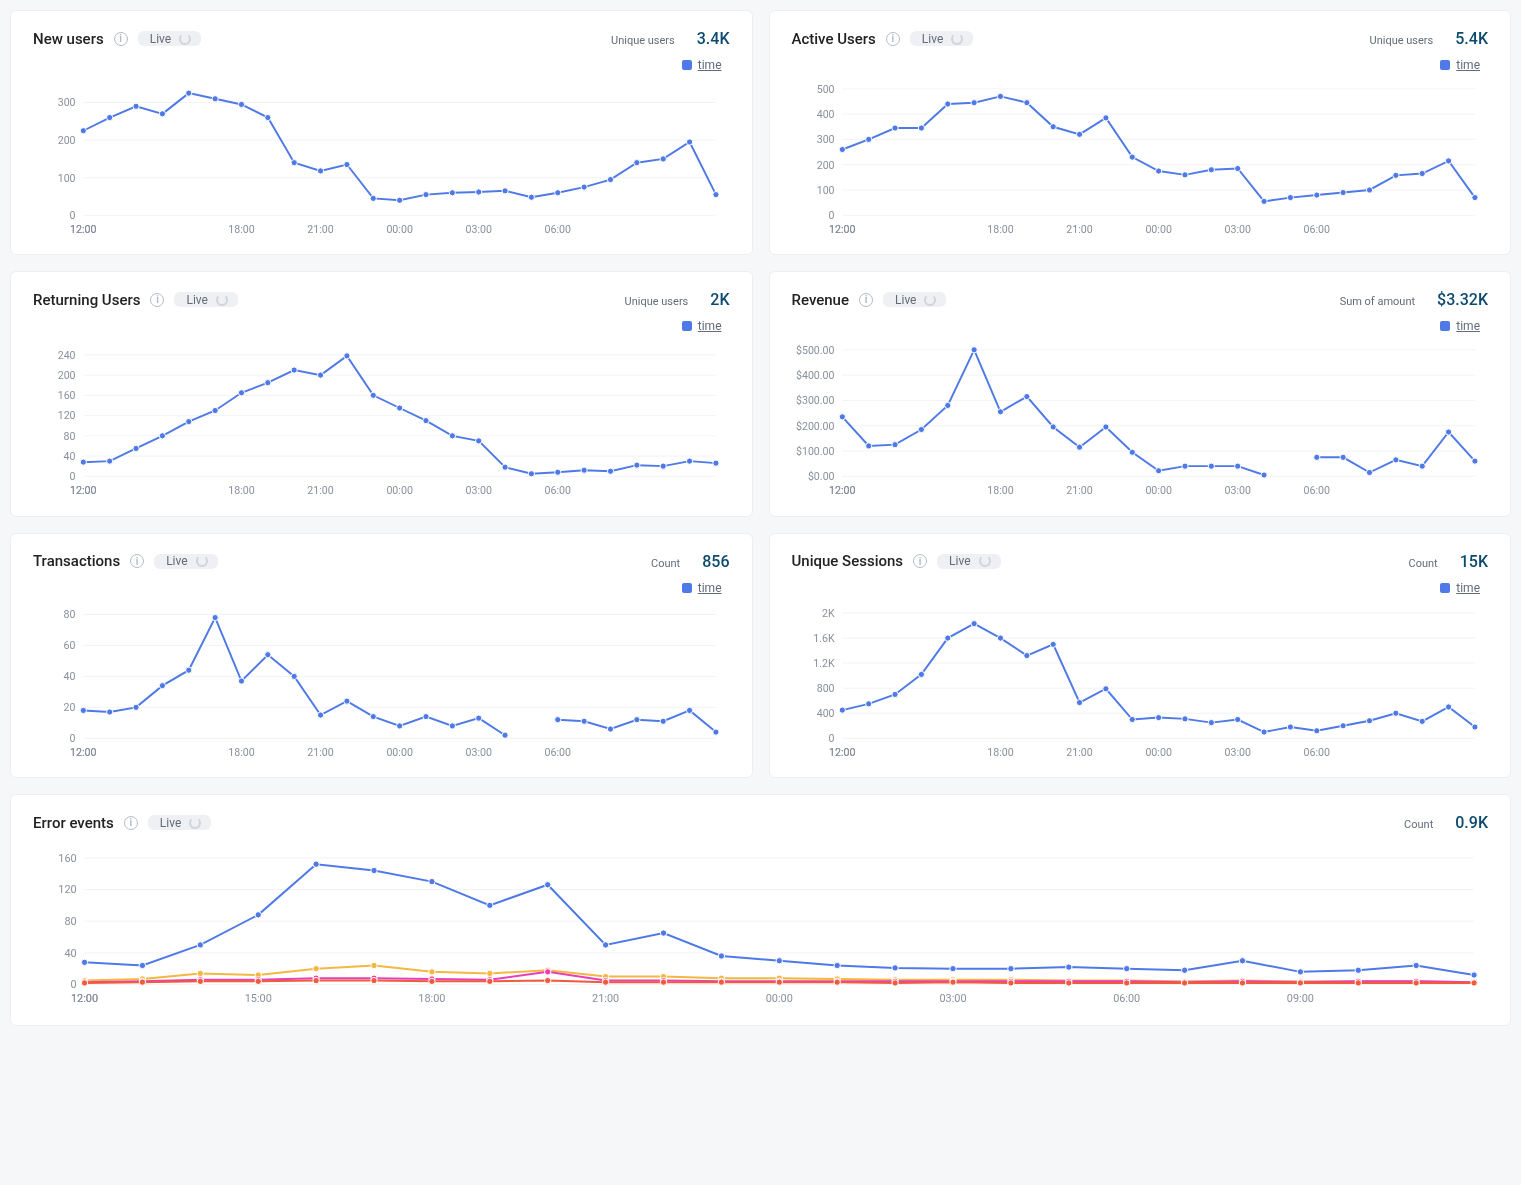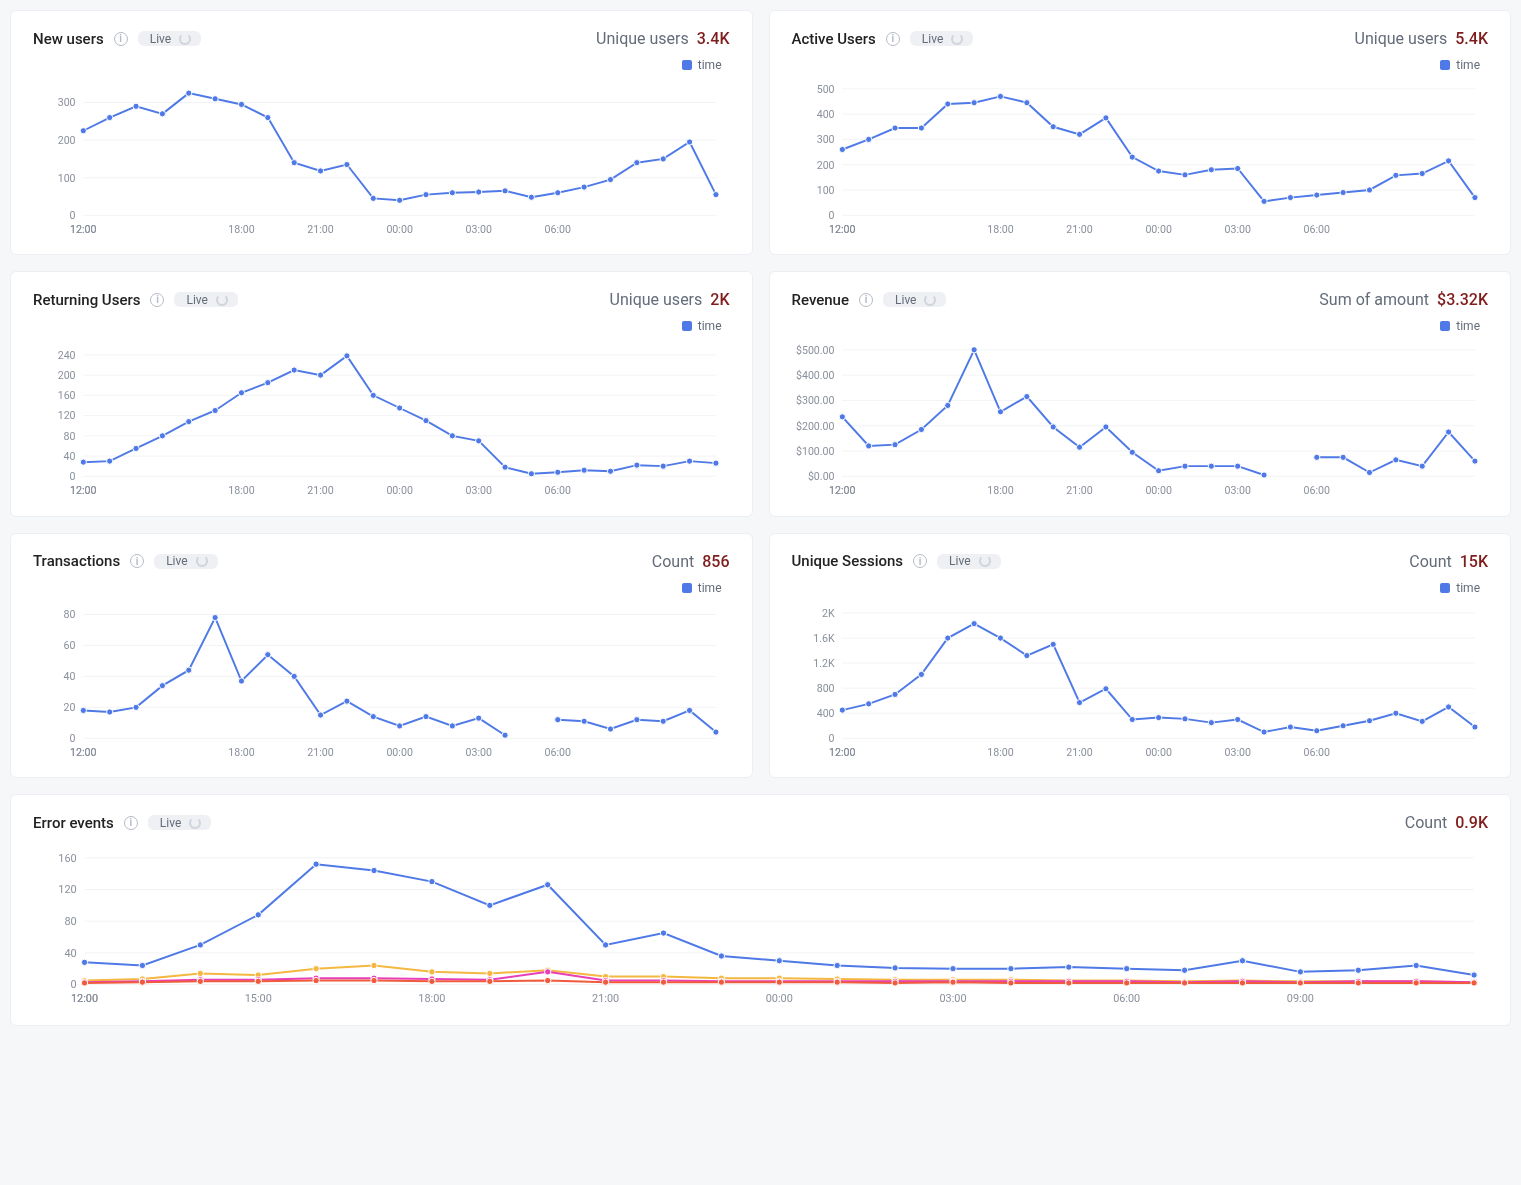--- a/index.html
+++ b/index.html
@@ -44,24 +44,24 @@
     height: 15px; padding: 0 10px 0 12px;
     display: inline-flex; align-items: center; gap: 8px;
     font-size: 12px; color: #646c7a;
   }
   .spinner {
     width: 12px; height: 12px; border-radius: 50%;
     border: 2px solid #d0d4dc;
     border-top-color: transparent;
   }
   .right-head { display: flex; align-items: baseline; gap: 8px; }
-  .metric-label { font-size: 16px; color: #646c7a; }
-  .metric-value { font-size: 16px; font-weight: 500; color: #7f1d1d; }
+  .metric-label { font-size: 11px; color: #646c7a; }
+  .metric-value { font-size: 16px; font-weight: 500; color: #0c4a6e; margin-left: 14px; }
   .legend { display: flex; justify-content: flex-end; gap: 18px; margin: 6px 8px 4px 0; }
-  .legend-item { display: flex; align-items: center; gap: 6px; font-size: 12px; color: #646c7a; }
+  .legend-item { display: flex; align-items: center; gap: 6px; font-size: 12px; color: #646c7a; text-decoration: underline; }
   .swatch { width: 10px; height: 10px; border-radius: 2px; display: inline-block; }
   svg.chart { display: block; width: 100%; }
   .gridline { stroke: #f2f3f5; stroke-width: 1; }
   .axis-text { fill: #8a909c; font-size: 11px; }
   .series { fill: none; stroke-width: 2; }
   .dot { stroke: #fff; stroke-width: 1; }
 </style>
 </head>
 <body>
 

